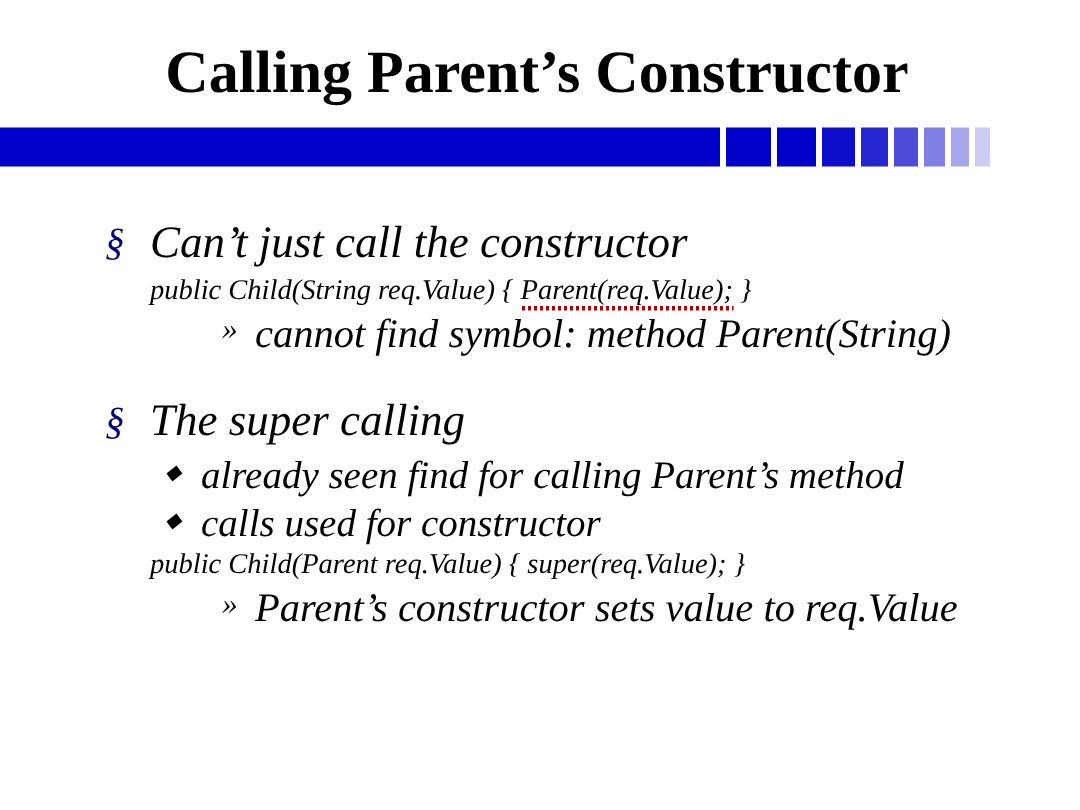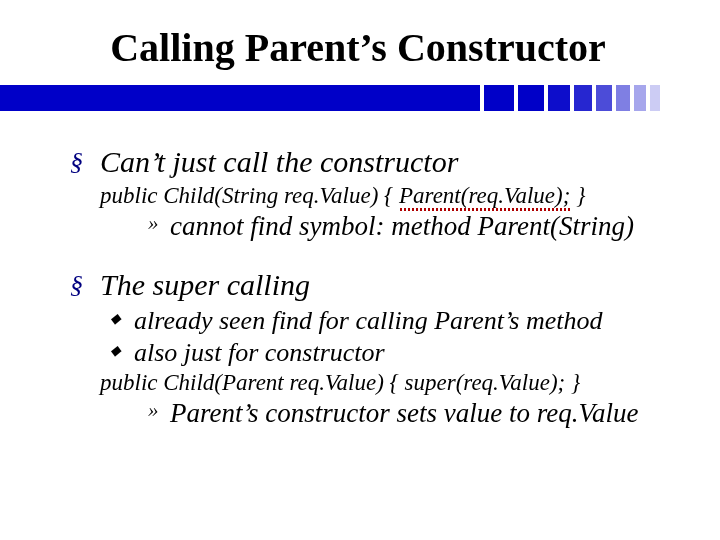--- a/index.html
+++ b/index.html
@@ -5,21 +5,21 @@
   * { box-sizing: border-box; margin: 0; padding: 0; }
   html, body { width: 720px; height: 540px; background: #fff; font-family: "Times New Roman", Times, serif; color: #000; }
   .slide { width: 716px; height: 540px; position: relative; padding: 24px 0 0 0; }
   .title { font-size: 40px; text-align: center; margin: 0 30px 14px 30px; }
   .ribbon { width: 100%; height: 26px; position: relative; margin-bottom: 34px; }
   .ribbon .bar { position: absolute; left: 0; top: 0; height: 26px; width: 480px; background: #0000c8; }
   .ribbon .seg { position: absolute; top: 0; height: 26px; background: #0000c8; }
   .content { padding: 0 42px 0 70px; font-style: italic; }
   .l1 { position: relative; font-size: 30px; margin: 6px 0 4px 0; padding-left: 30px; }
   .l1::before { content: "§"; position: absolute; left: 0; top: 2px; color: #000080; font-size: 26px; }
-  .mono { font-size: 23px; padding-left: 30px; margin: 0 0 2px 0; position: relative; }
+  .mono { font-size: 19px; padding-left: 30px; margin: 0 0 2px 0; position: relative; }
   .spell { position: relative; display: inline-block; }
   .spell::after { content: ""; position: absolute; left: 0; right: 0; bottom: -2px; height: 3px;
     background: repeating-linear-gradient(90deg, transparent 0 1px, #b00000 1px 3px, transparent 3px 4px); }
   .l3 { position: relative; font-size: 27px; padding-left: 100px; margin: 0 0 2px 0; }
   .l3::before { content: "»"; position: absolute; left: 78px; top: 0; font-size: 21px; }
   .l2 { position: relative; font-size: 26px; padding-left: 64px; margin: 2px 0 2px 0; }
   .l2::before { content: "◆"; position: absolute; left: 40px; top: 4px; font-size: 14px; color: #000; }
   .gap { height: 18px; }
 </style>
 </head>
@@ -44,17 +44,17 @@
     <div class="l1"><span>Can’t just call the constructor</span></div>
     <div class="mono">
       <span>public Child(String req.Value) { </span><span class="spell">Parent(req.Value);</span><span> }</span>
     </div>
     <div class="l3"><span>cannot find symbol: method Parent(String)</span></div>
 
     <div class="gap"></div>
 
     <div class="l1"><span>The super calling</span></div>
     <div class="l2"><span>already seen find for calling Parent’s method</span></div>
-    <div class="l2"><span>also just for constructor</span></div>
+    <div class="l2"><span>calls used for constructor</span></div>
     <div class="mono"><span>public Child(Parent req.Value) { super(req.Value); }</span></div>
     <div class="l3"><span>Parent’s constructor sets value to req.Value</span></div>
   </div>
 </div>
 
 </body></html>

